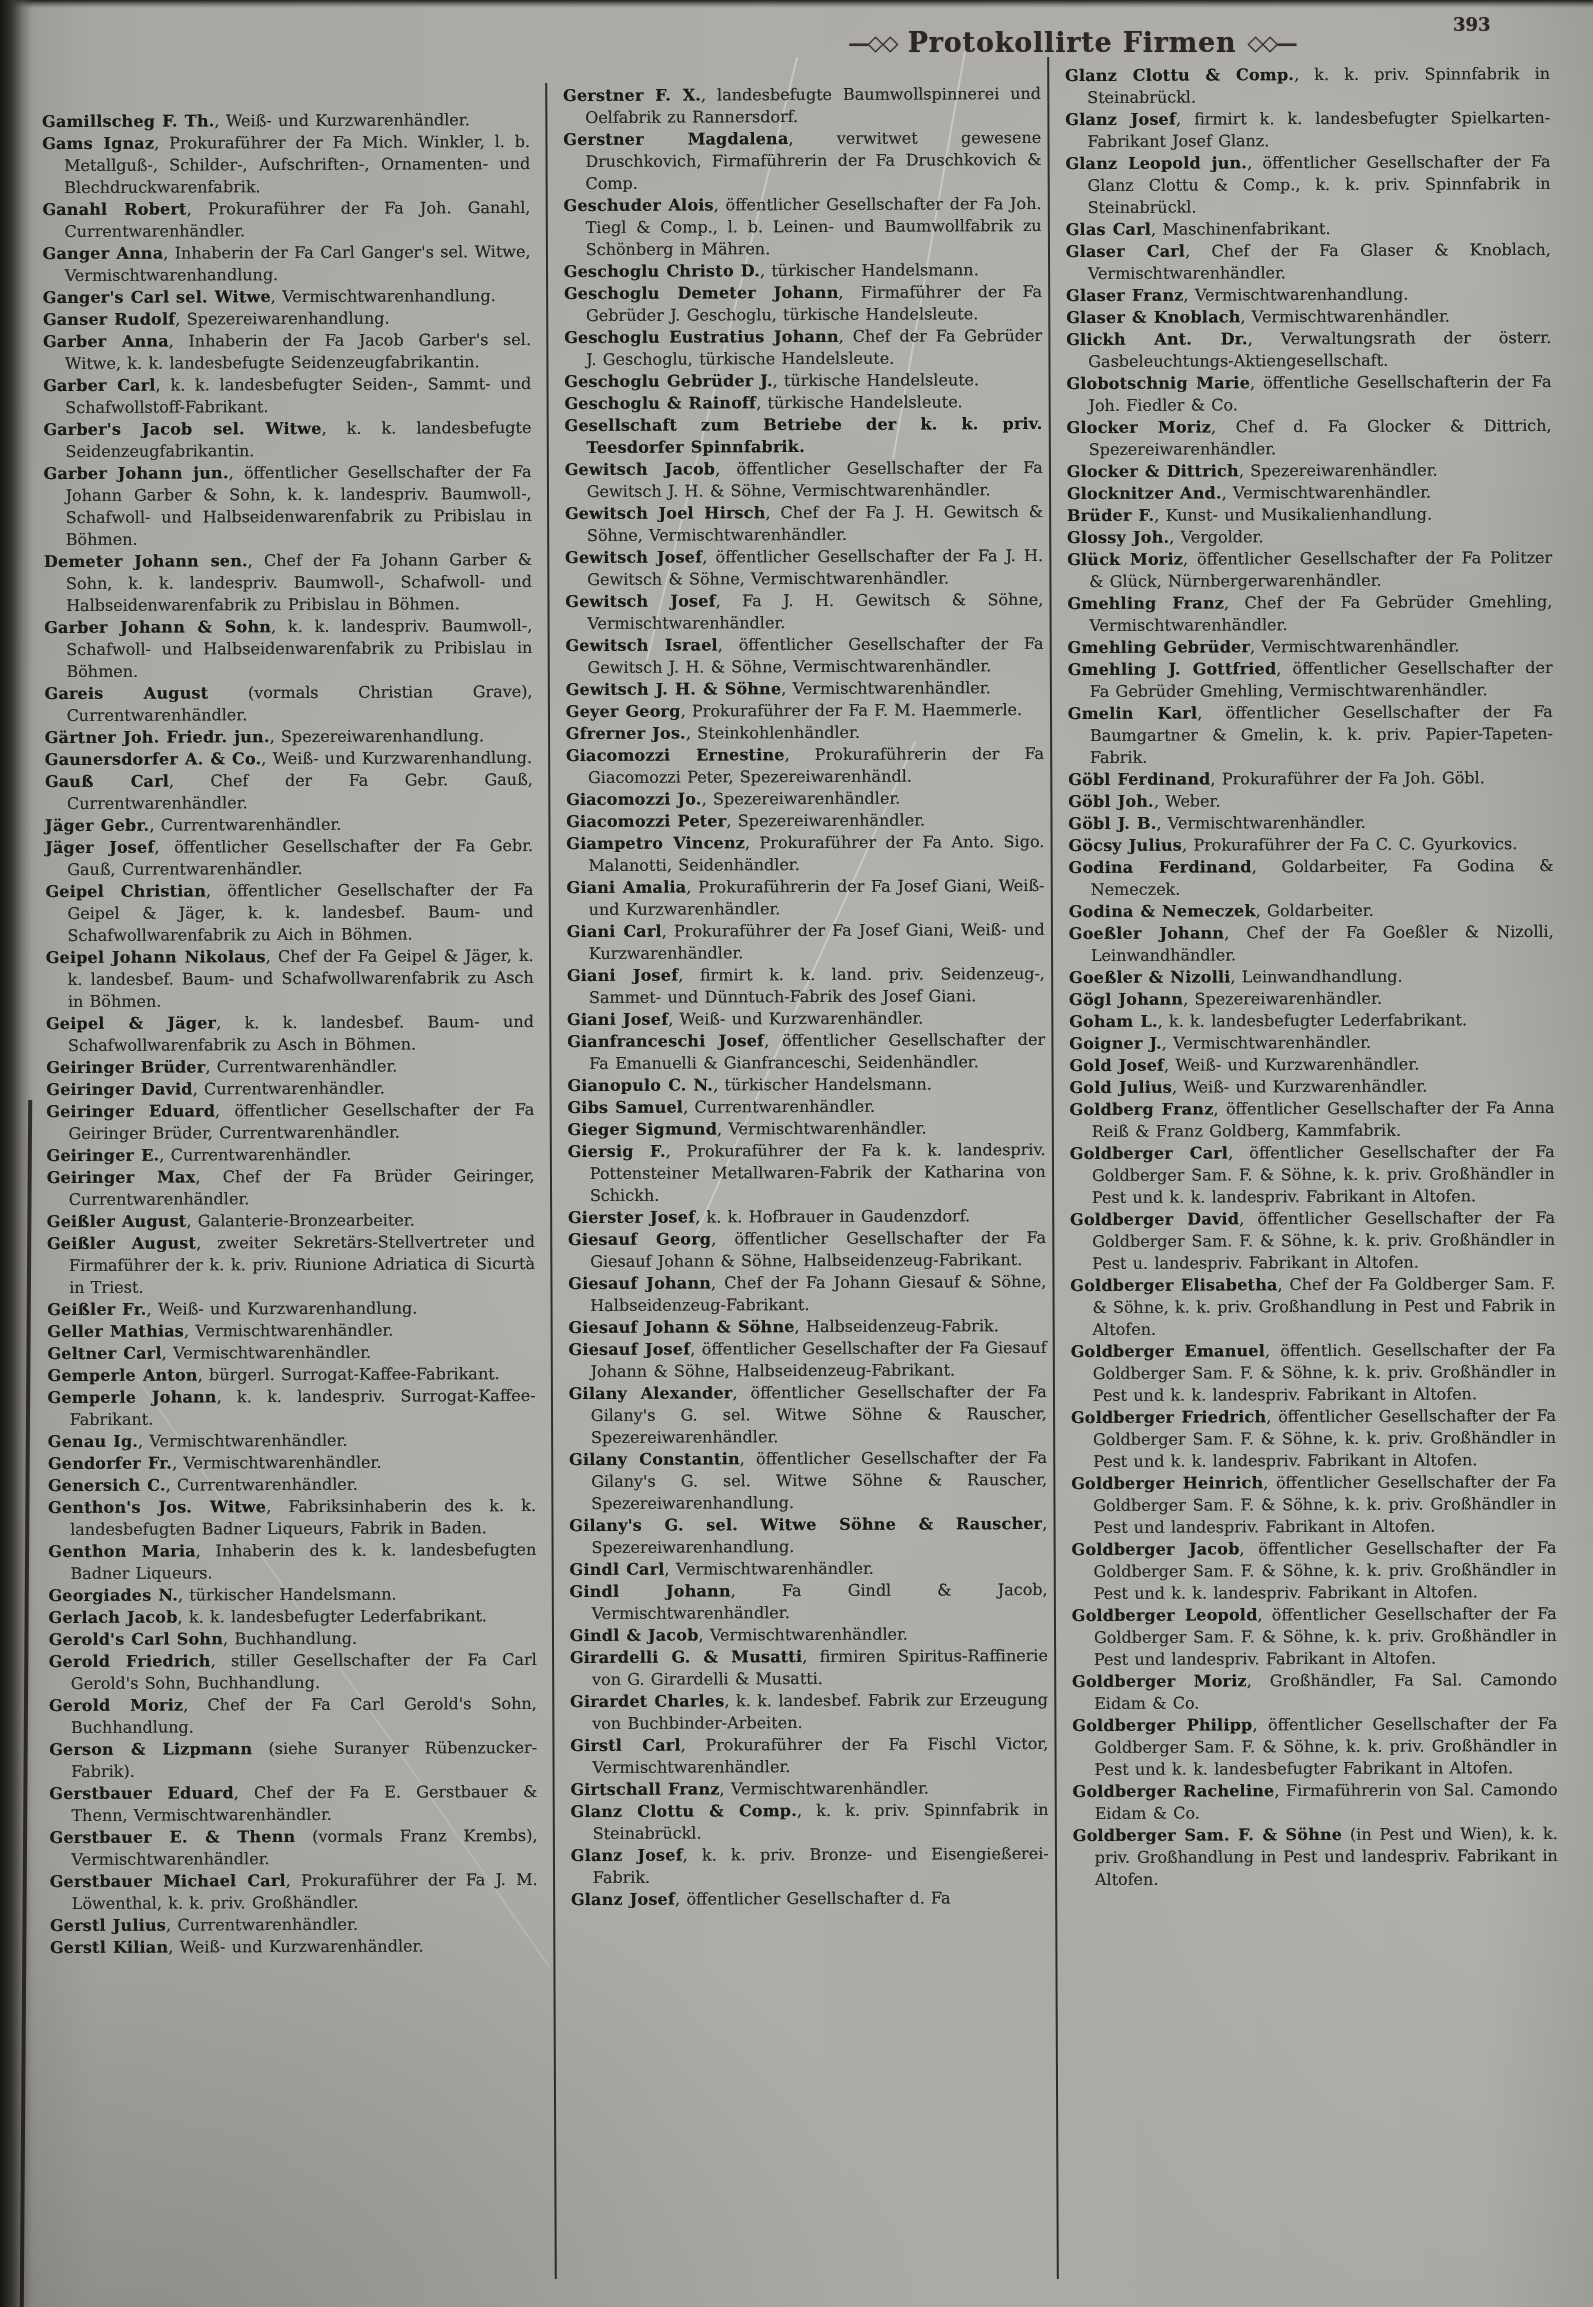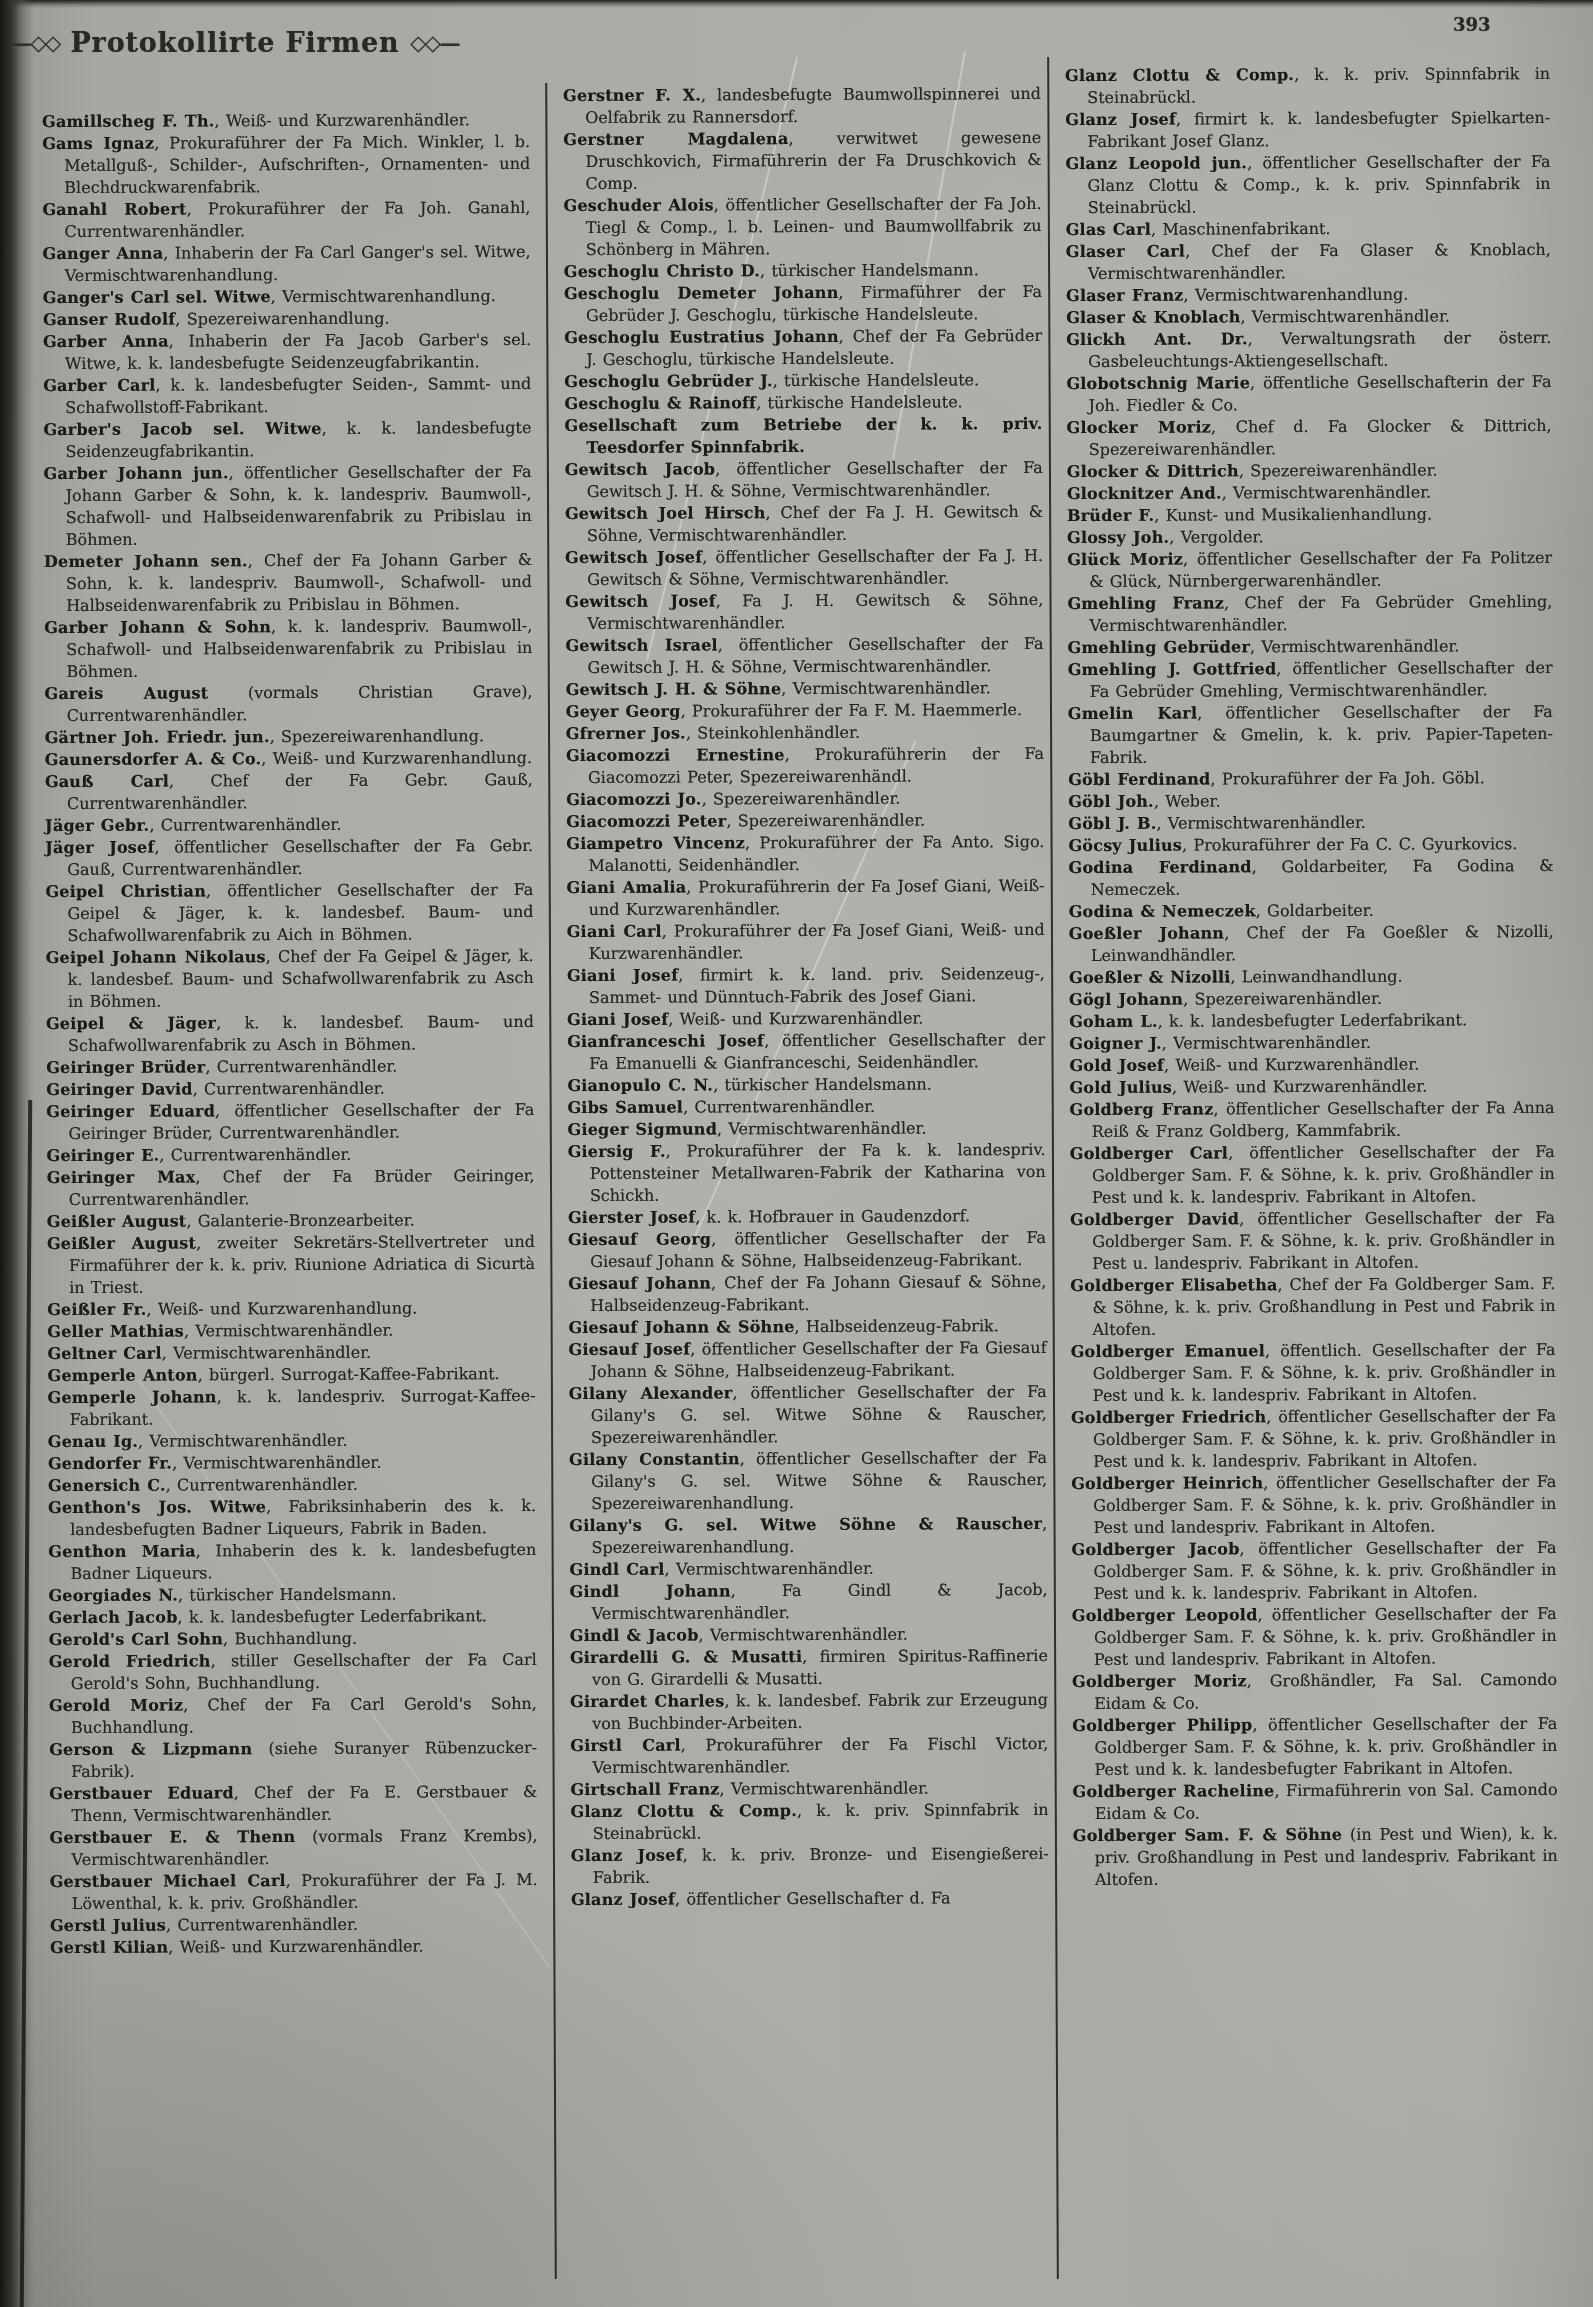--- a/index.html
+++ b/index.html
@@ -31,21 +31,21 @@
     background: rgba(20,18,15,0.8); transform: rotate(0.4deg);
   }
   .scratch { position: absolute; background: rgba(255,255,255,0.32); }
   .scratch.s1 { left: 721px; top: 48px; width: 2.4px; height: 622px; transform: rotate(14deg); }
   .scratch.s2 { left: 928px; top: 48px; width: 1.6px; height: 414px; transform: rotate(10deg); }
   .scratch.s3 { left: 801px; top: 717px; width: 1.6px; height: 558px; transform: rotate(24deg); }
   .scratch.s4 { left: 343px; top: 1315px; width: 1.6px; height: 717px; transform: rotate(-35deg); opacity: .5; }
 
   .header {
     position: absolute; left: 0; top: 27px; width: 1307px;
-    text-align: left; font-weight: bold; font-size: 27px; color: #2b2823;
+    text-align: right; font-weight: bold; font-size: 27px; color: #2b2823;
     letter-spacing: 0.8px; text-shadow: 0 0 0.8px rgba(35,32,27,0.6);
   }
   .header .orn { font-size: 21px; letter-spacing: -1.6px; vertical-align: 1.6px; padding: 0 11px; color: #343128; }
   .pageno {
     position: absolute; left: 1453px; top: 14.3px; width: 80px;
     font-weight: bold; font-size: 18px; color: #2b2823; text-align: left;
     text-shadow: 0 0 0.8px rgba(35,32,27,0.6);
   }
 
   .col {

